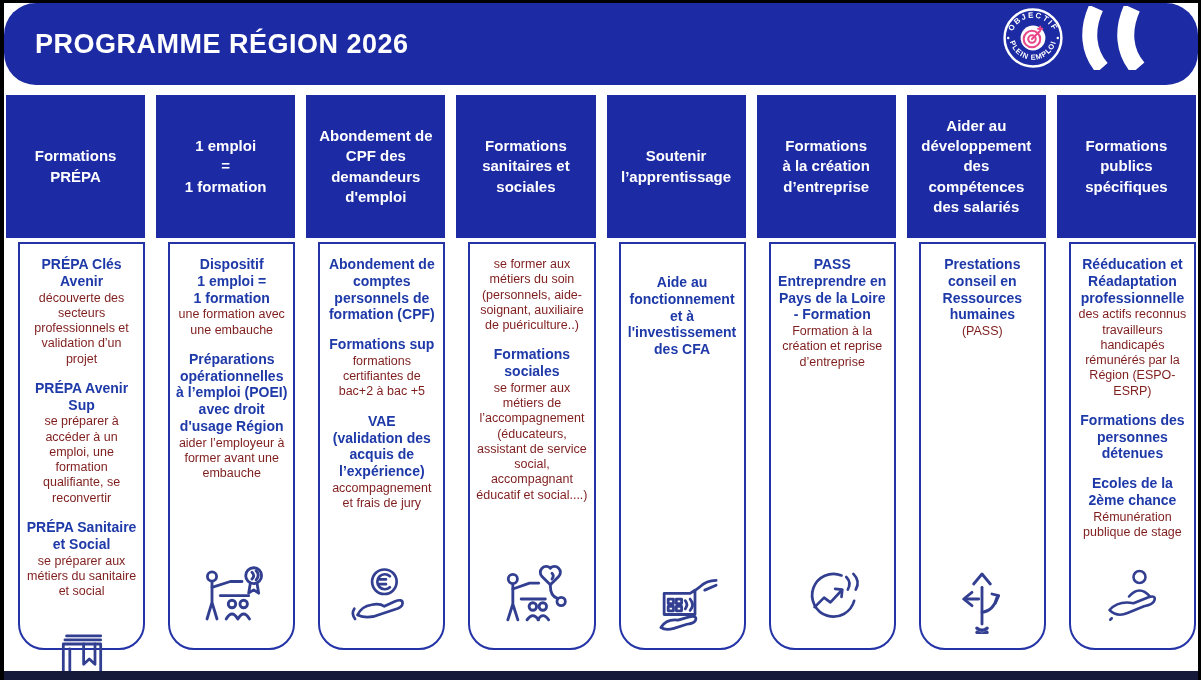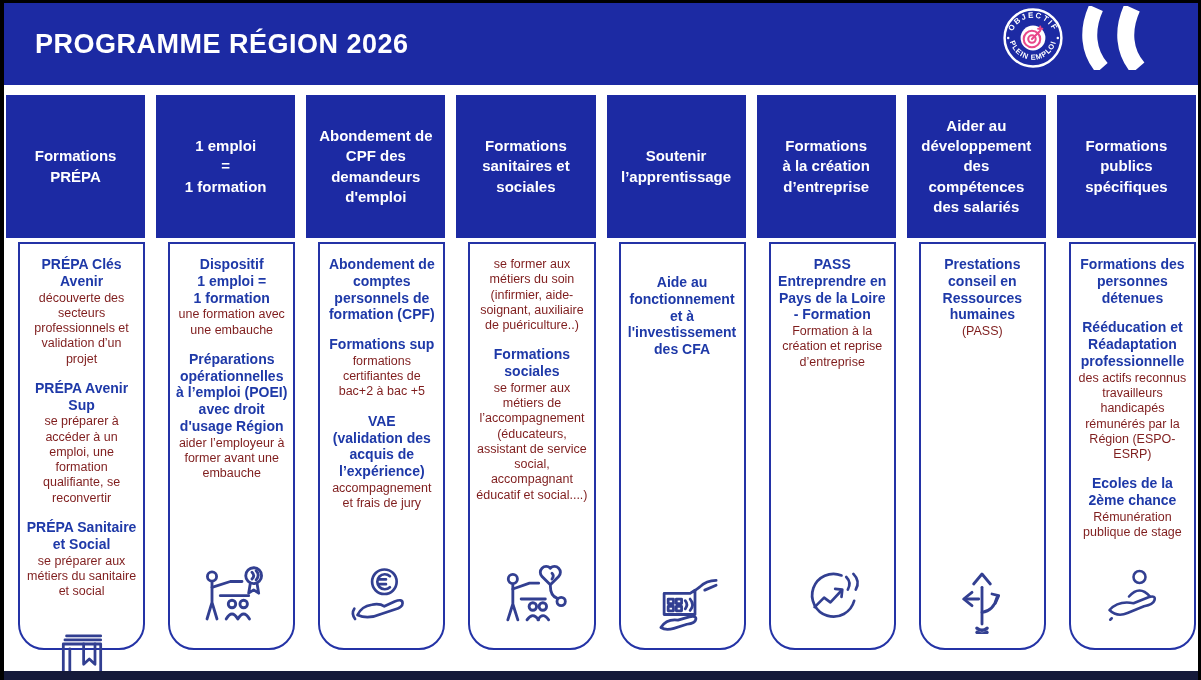--- a/index.html
+++ b/index.html
@@ -8,21 +8,21 @@
     font-family:"Liberation Sans","DejaVu Sans",sans-serif;
     position:relative;overflow:hidden;
   }
   .inner{
     position:absolute;left:4px;top:3px;width:1194px;height:677px;
     background:#ffffff;
   }
   
   .band{
     position:absolute;left:0;top:0;width:100%;height:82px;
-    background:#1c2aa3;display:flex;align-items:center;
+    background:#1c2aa3;display:flex;align-items:center;border-radius:32px;
   }
   .band .title{
     color:#ffffff;font-size:27px;font-weight:bold;letter-spacing:.5px;
     padding-left:31px;
   }
   .logo-group{
     position:absolute;right:46px;top:3px;display:flex;align-items:center;gap:16px;
   }
   
   .cols{
@@ -193,21 +193,21 @@
         </div>
       </div>
     </div>
 
     <div class="col">
       <div class="col-header">Formations
 sanitaires et
 sociales</div>
       <div class="col-body">
         <div class="section">
-          <div class="section-text">se former aux métiers du soin (infirmier, aide-soignant, auxiliaire de puériculture..)</div>
+          <div class="section-text">se former aux métiers du soin (personnels, aide-soignant, auxiliaire de puériculture..)</div>
         </div>
         <div class="section">
           <div class="section-heading">Formations sociales</div>
           <div class="section-text">se former aux métiers de l’accompagnement (éducateurs, assistant de service social, accompagnant éducatif et social....)</div>
         </div>
         <div class="icon-wrap">
           <svg width="86" height="80" viewBox="0 0 96 96">
               <g class="ic">
             <circle cx="25" cy="30" r="5.5"></circle>
             <path d="M25 37 V60 M25 60 L19 79 M25 60 L31 79"></path>
@@ -299,25 +299,25 @@
         </div>
       </div>
     </div>
 
     <div class="col">
       <div class="col-header">Formations
 publics
 spécifiques</div>
       <div class="col-body">
         <div class="section">
-          <div class="section-heading">Formations des personnes détenues</div>
-        </div>
-        <div class="section">
           <div class="section-heading">Rééducation et Réadaptation professionnelle</div>
           <div class="section-text">des actifs reconnus travailleurs handicapés rémunérés par la Région (ESPO-ESRP)</div>
+        </div>
+        <div class="section">
+          <div class="section-heading">Formations des personnes détenues</div>
         </div>
         <div class="section">
           <div class="section-heading">Ecoles de la 2ème chance</div>
           <div class="section-text">Rémunération publique de stage</div>
         </div>
         <div class="icon-wrap">
           <svg width="78" height="72" viewBox="0 0 96 96">
               <g class="ic">
             <circle cx="58" cy="20" r="8"></circle>
             <path d="M44 46 Q58 30 72 46"></path>

